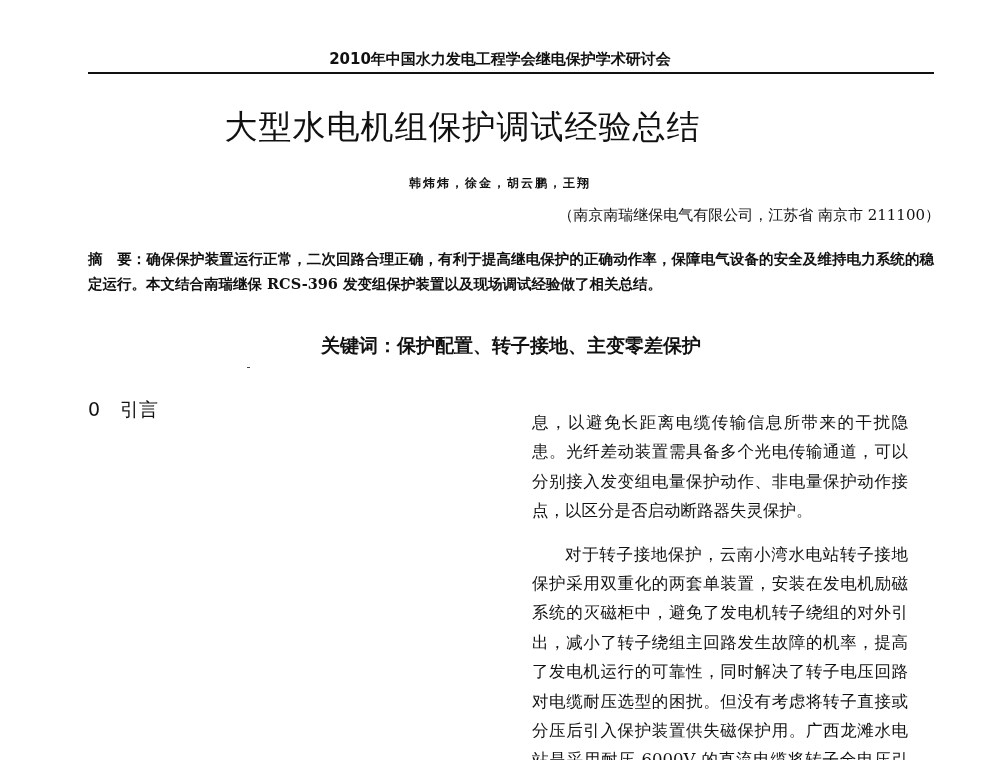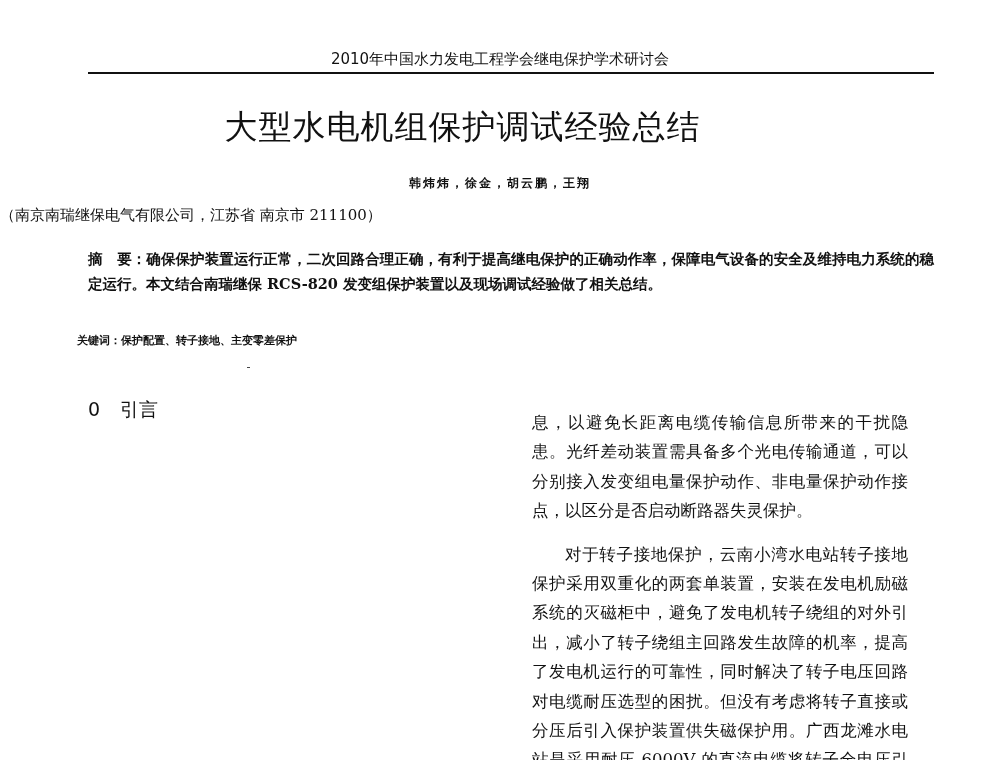--- a/index.html
+++ b/index.html
@@ -2,42 +2,42 @@
 <html><head>
 <meta charset="utf-8">
 <style>
   html, body { margin:0; padding:0; }
   body {
     width:1000px; height:760px; overflow:hidden; background:#ffffff; position:relative;
     font-family: "DejaVu Serif", "Liberation Serif", serif; color:#111;
   }
   .running-head {
     position:absolute; left:0; width:1000px; top:50px; text-align:center;
-    font-family: "DejaVu Sans", sans-serif; font-weight:normal; font-size:15px; letter-spacing:0px;
+    font-family: "DejaVu Sans", sans-serif; font-weight:bold; font-size:15px; letter-spacing:0px;
   }
   .head-rule { position:absolute; left:88px; width:846px; top:72px; height:2px; background:#111; }
   .title {
     position:absolute; left:0; width:925px; top:105px; text-align:center;
     font-family: "DejaVu Sans", sans-serif; font-size:33px; letter-spacing:1px;
   }
   .authors {
     position:absolute; left:0; width:1000px; top:175px; text-align:center;
     font-size:12px; font-weight:bold; letter-spacing:2px;
   }
   .affil {
-    position:absolute; left:0; width:940px; top:206px; text-align:left;
+    position:absolute; left:0; width:940px; top:206px; text-align:right;
     font-size:15px;
   }
   .abstract {
     position:absolute; left:88px; width:846px; top:246px; font-size:14.5px; line-height:25px;
     font-weight:bold; text-align:justify;
   }
   .abstract .label { font-weight:bold; }
   .keywords {
-    position:absolute; left:77px; width:846px; top:333px; font-size:11px; font-weight:bold;
+    position:absolute; left:88px; width:846px; top:333px; font-size:19px; font-weight:bold;text-align:center;
   }
   .dot { position:absolute; left:247px; top:367px; width:3px; height:1px; background:#444; }
   .col { position:absolute; top:395px; width:404px; font-size:16.5px; line-height:29.4px; text-align:justify; }
   .col.left { left:88px; }
   .col.right { left:518px; top:394px; }
   .section-head { font-family:"DejaVu Sans", sans-serif; font-size:19px; margin-bottom:3px; }
   .section-head .num { margin-right:20px; }
   .para { margin:14px; text-indent:2em; }
   .para.noindent { text-indent:0; }
 </style>
@@ -45,21 +45,21 @@
 <body>
 
 <div class="running-head">2010年中国水力发电工程学会继电保护学术研讨会</div>
 <div class="head-rule"></div>
 
 <div class="title">大型水电机组保护调试经验总结</div>
 <div class="authors">韩炜炜，徐金，胡云鹏，王翔</div>
 <div class="affil">（南京南瑞继保电气有限公司，江苏省 南京市 211100）</div>
 
 <div class="abstract">
-  <span class="label">摘　要：</span><span>确保保护装置运行正常，二次回路合理正确，有利于提高继电保护的正确动作率，保障电气设备的安全及维持电力系统的稳定运行。本文结合南瑞继保 RCS-820 发变组保护装置以及现场调试经验做了相关总结。</span>
+  <span class="label">摘　要：</span><span>确保保护装置运行正常，二次回路合理正确，有利于提高继电保护的正确动作率，保障电气设备的安全及维持电力系统的稳定运行。本文结合南瑞继保 RCS-396 发变组保护装置以及现场调试经验做了相关总结。</span>
 </div>
 
 <div class="keywords">
   <span>关键词：</span><span>保护配置、转子接地、主变零差保护</span>
 </div>
 
 <div class="dot"></div>
 
 <div class="col left">
   <div class="section-head">

